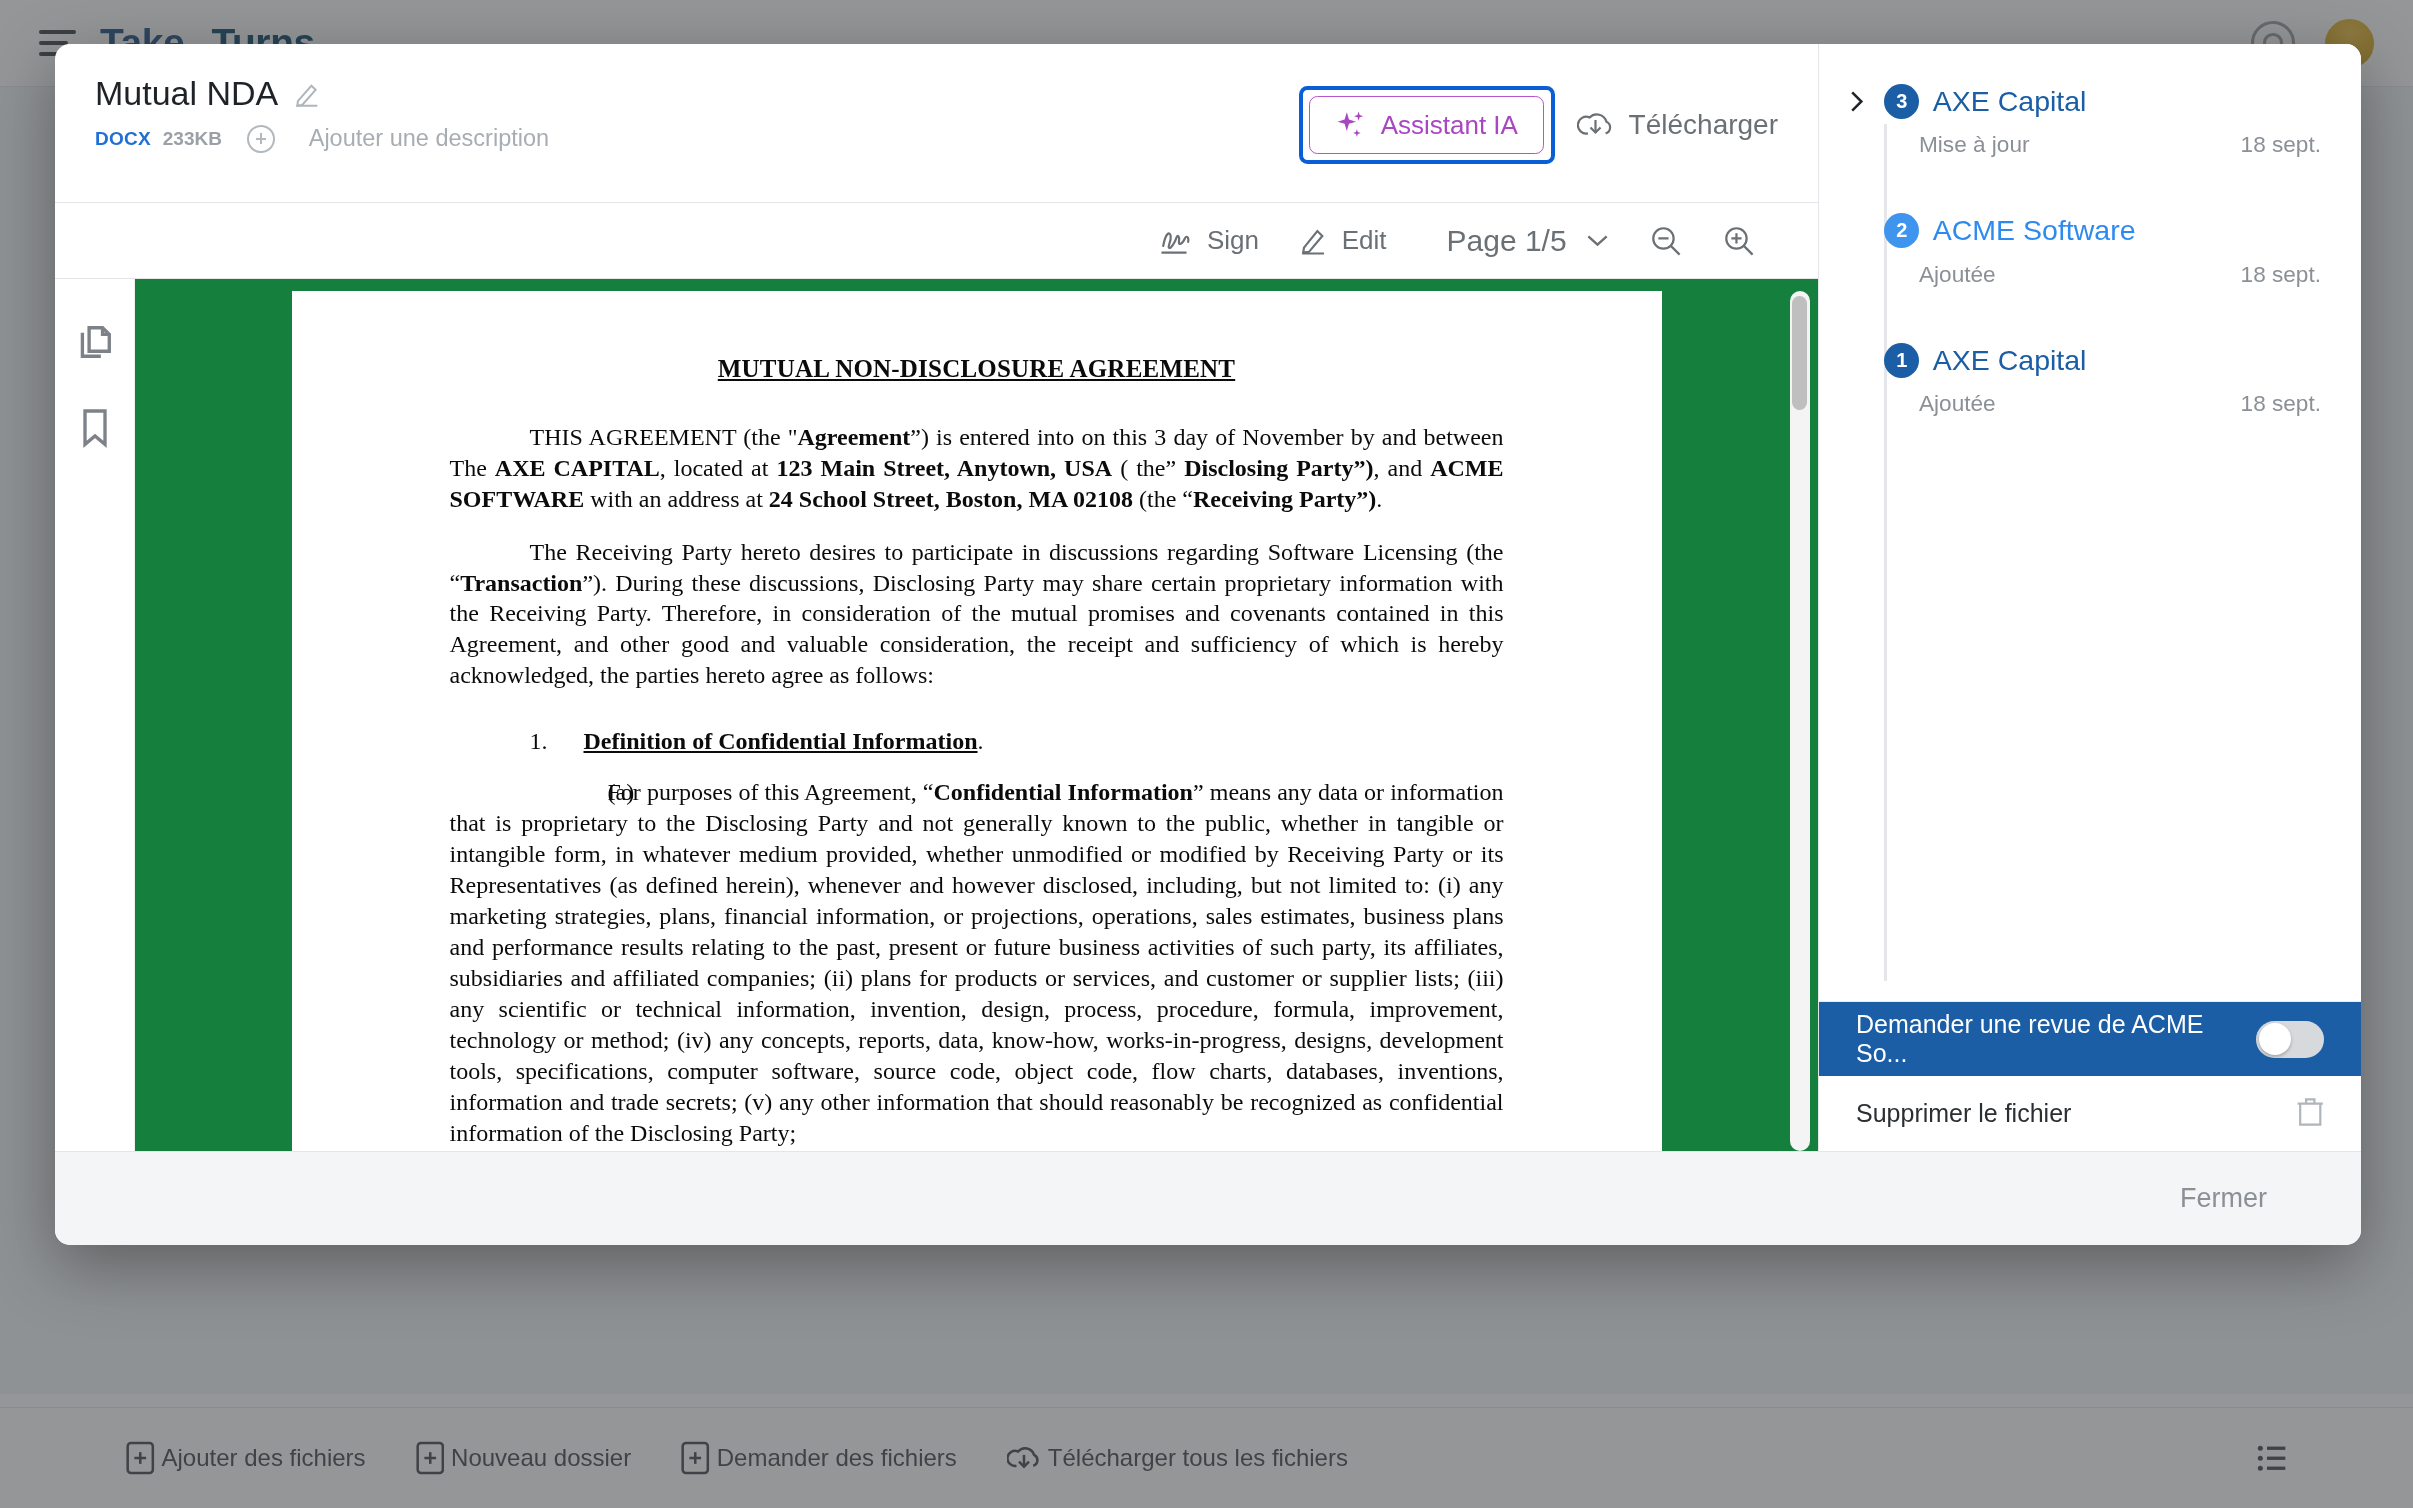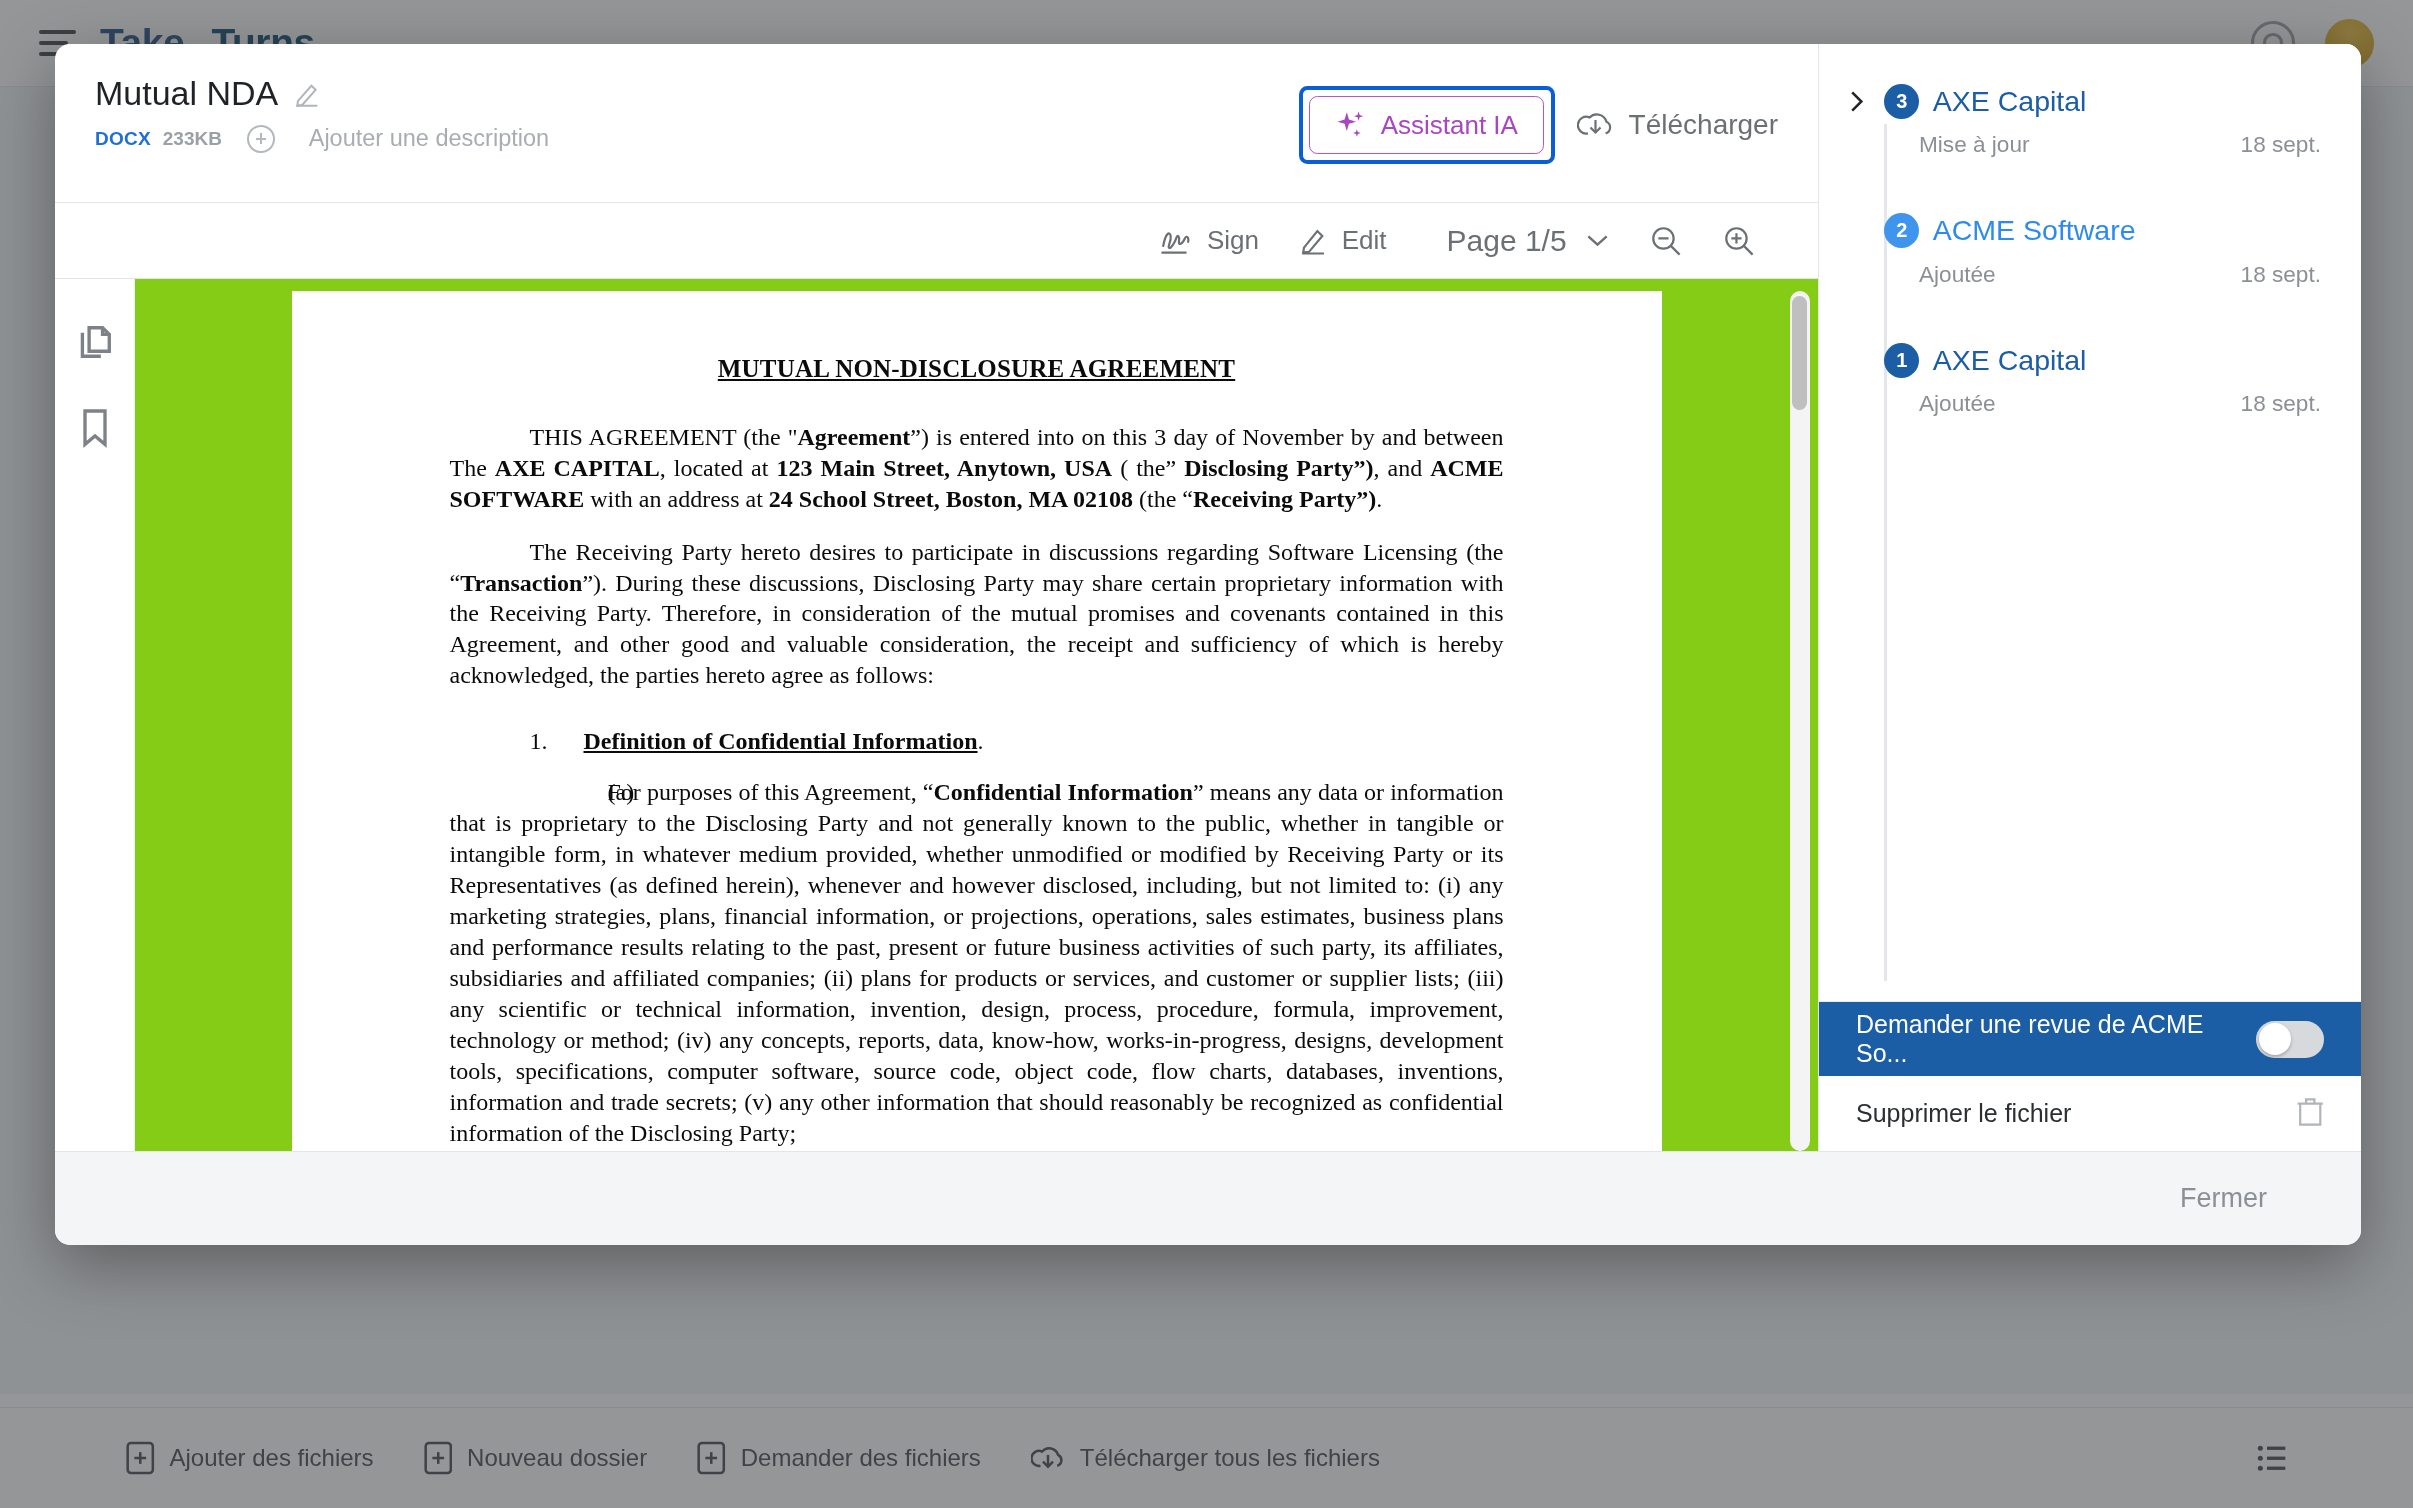--- a/index.html
+++ b/index.html
@@ -37,21 +37,21 @@
 
   .app-subbar {
     position: absolute; top: 87px; left: 0; right: 0; height: 1307px;
     background: #f4f5f7;
   }
   .app-actionbar {
     position: absolute; bottom: 0; left: 0; right: 0; height: 101px;
     background: #ffffff; display: flex; align-items: center; padding: 0 126px;
     gap: 50px; border-top: 0.8px solid #e6e8eb;
   }
-  .act { display: flex; align-items: center; gap: 15px; color: #44484d; font-size: 24px; }
+  .act { display: flex; align-items: center; gap: 7px; color: #44484d; font-size: 24px; }
   .act svg { flex: none; }
   .act-right { margin-left: auto; }
 
   
   .dim { position: absolute; inset: 0; background: rgba(60,63,68,0.55); }
 
   
   .modal {
     position: absolute; left: 55px; top: 44px; width: 2306px; height: 1201px;
     background: #ffffff; border-radius: 15px; overflow: hidden;
@@ -96,21 +96,21 @@
     cursor: pointer; }
   .page-sel { display: flex; align-items: center; gap: 18.4px; color: #6b7075; font-size: 30px;
     cursor: pointer; margin-left: 21px; }
 
   .doc-area { flex: 1; display: flex; min-height: 0; }
   .rail { width: 80px; background: #ffffff; padding-top: 39px; display: flex;
     flex-direction: column; align-items: center; gap: 40px; border-right: 0.8px solid #eceef0; }
   .rail-btn { width: 47px; height: 47px; display: flex; align-items: center;
     justify-content: center; cursor: pointer; }
 
-  .canvas { flex: 1; background: #84cc16; position: relative; overflow: hidden;
+  .canvas { flex: 1; background: #15803d; position: relative; overflow: hidden;
     display: flex; justify-content: center; }
   .page { width: 1370px; background: #fff; margin-top: 11.7px; padding: 64px 158px 0 158px;
     font-family: "Liberation Serif", serif; color: #0b0b0b; }
   .page h1 { font-size: 25px; text-align: center; text-decoration: underline;
     letter-spacing: 0.2px; margin-bottom: 39px; font-weight: bold; }
   .page p { font-size: 24px; line-height: 1.29; text-align: justify; margin-bottom: 22px; }
   .page p.ind { text-indent: 80px; }
   .page .sec { margin: 37px 0 22px 0; font-size: 24px; }
   .page .sec .num { display: inline-block; width: 134px; padding-left: 80px; }
   .page .sec u { font-weight: bold; }

